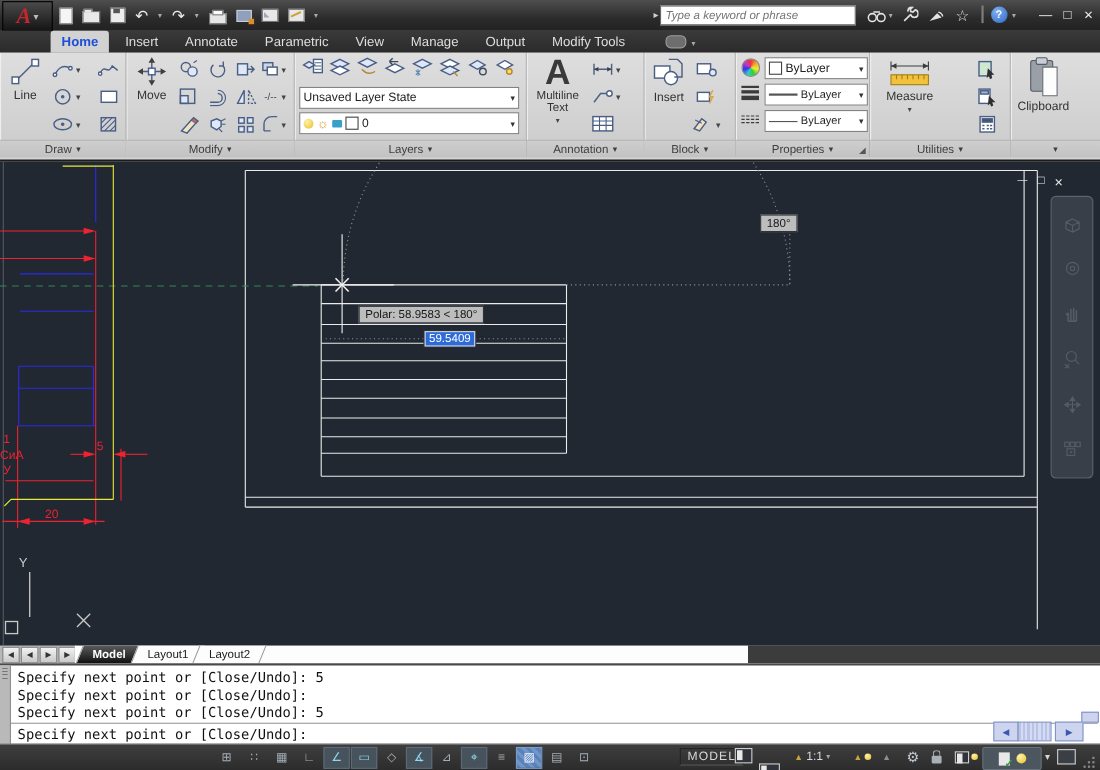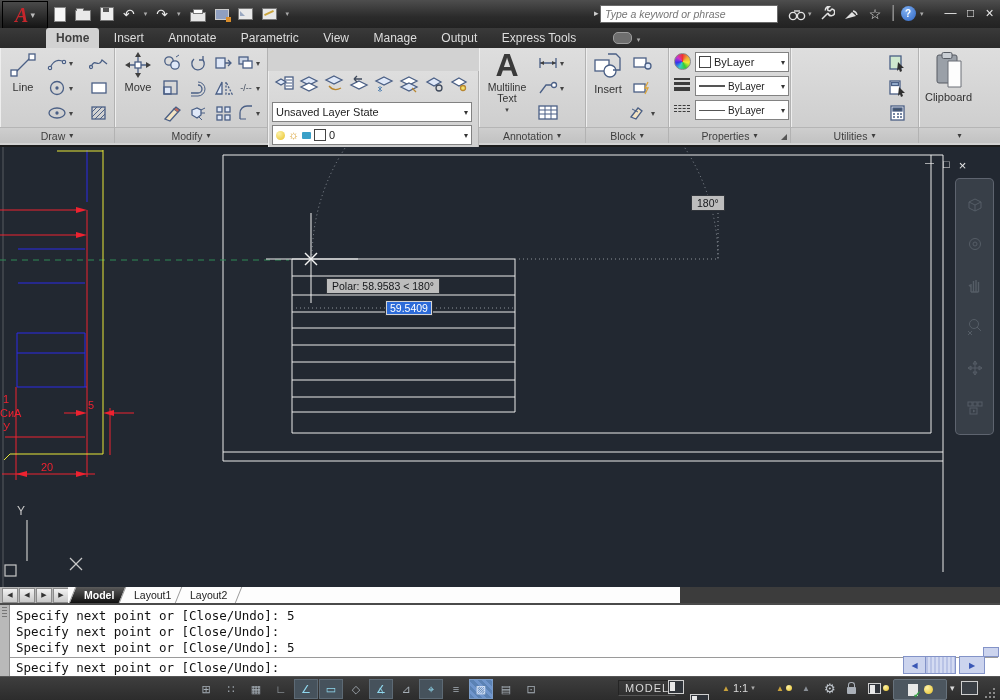--- a/index.html
+++ b/index.html
@@ -32,21 +32,21 @@
   #titlecaret{left:594px;top:8px;font-size:9px;color:#cfcfcf;}
   #searchbox{left:600px;top:5px;width:168px;height:16px;border:1px solid #6a6a6a;background:#fff;font:italic 10.5px "Liberation Sans",sans-serif;color:#8a8a8a;padding:0 4px;}
   .infoicon{top:4px;width:18px;height:19px;color:#e4e4e4;}
   .vdiv{top:5px;width:1px;height:16px;background:#666;border-right:1px solid #888;}
   #helpbtn{width:15px;height:15px;border-radius:50%;background:radial-gradient(circle at 35% 30%,#7fb0f2,#2f66c4);color:#fff;font:bold 10px "Liberation Sans",sans-serif;}
   .winbtn{top:5px;width:17px;height:16px;color:#e9e9e9;font-size:12px;text-align:center;line-height:16px;}
 
   
   #tabrow{left:0;top:28px;width:1000px;height:20px;background:linear-gradient(#3a3a3a,#2a2a2a);}
   .rtab{height:20px;line-height:20px;padding:0 10px;font-size:12px;color:#dedede;display:inline-block;}
-  .rtab.on{background:#d2d2d2;color:#404040;border-radius:3px 3px 0 0;font-weight:bold;}
+  .rtab.on{background:#d2d2d2;color:#1d4ed8;border-radius:3px 3px 0 0;font-weight:bold;}
   #tabstrip{position:absolute;left:46px;top:0;white-space:nowrap;}
 
   
   #ribbon{left:0;top:48px;width:1000px;height:97px;background:#d2d2d2;border-bottom:2px solid #1c1c1c;}
   .panel{position:absolute;top:0;height:95px;background:linear-gradient(#dedede,#cfcfcf 80%);border-right:1px solid #b2b2b2;box-shadow:inset 1px 0 0 #eee;}
   .plabel{position:absolute;left:0;right:0;bottom:0;height:15px;background:linear-gradient(#cecece,#c2c2c2);border-top:1px solid #b5b5b5;
           display:flex;align-items:center;justify-content:center;gap:4px;font-size:10.5px;color:#3e3e3e;}
   .plabel .pc{font-size:8px;color:#3e3e3e;}
   .bigbtn{display:flex;flex-direction:column;align-items:center;justify-content:flex-start;gap:2px;font-size:11px;color:#333;text-align:center;}
   .micon{display:inline-flex;align-items:center;justify-content:center;width:22px;height:20px;}
@@ -177,21 +177,21 @@
 
   <div id="tabrow" class="ab">
     <div id="tabstrip">
       <span class="rtab on">Home</span>
       <span class="rtab">Insert</span>
       <span class="rtab">Annotate</span>
       <span class="rtab">Parametric</span>
       <span class="rtab">View</span>
       <span class="rtab">Manage</span>
       <span class="rtab">Output</span>
-      <span class="rtab">Express Tools</span>
+      <span class="rtab">Modify Tools</span>
       <span style="display:inline-block;width:18px;"></span>
       <span style="display:inline-block;width:17px;height:10px;background:#6e6e6e;border:1px solid #9c9c9c;border-radius:5px;vertical-align:middle;"></span>
       <span class="tinycaret">▾</span>
     </div>
   </div>
 
   <div id="ribbon" class="ab">
 
     <div class="panel" style="left:0;width:114px;">
       <div class="bigbtn ab" style="left:4px;top:3px;width:38px;">
@@ -340,21 +340,21 @@
             </svg>
           </span>
         <span class="mc">▾</span>
       </div>
       <div class="plabel">
         <span>Modify</span>
           <span class="pc">▾</span>
       </div>
     </div>
 
-    <div class="panel" style="left:268px;width:210px;margin-top:23px;">
+    <div class="panel" style="left:268px;width:210px;">
       <div class="ab" style="left:4px;top:3px;display:flex;gap:2px;">
         <span class="micon" style="width:23px;">
             <svg class="ri" width="22" height="20">
               <rect x="12" y="3" width="8" height="12" fill="#fff"></rect>
               <path d="M13,6 h6 M13,9 h6 M13,12 h6" stroke-width="1"></path>
               <path d="M8,5 L13,8 8,11 3,8 Z" fill="#dfe8f8"></path>
             </svg>
           </span>
         <span class="micon" style="width:23px;">
             <svg class="ri" width="22" height="20">
@@ -523,20 +523,30 @@
           <span class="cc">▾</span>
       </div>
       <div class="plabel">
         <span>Properties</span>
           <span class="pc">▾</span>
         <span style="position:absolute;right:3px;bottom:3px;width:0;height:0;border-right:6px solid #555;border-top:6px solid transparent;"></span>
       </div>
     </div>
 
     <div class="panel" style="left:791px;width:127px;">
+      <div class="bigbtn ab" style="left:6px;top:6px;width:60px;">
+        <svg width="42" height="26" viewBox="0 0 42 26">
+          <path d="M4,6 H38 M4,2 V10 M38,2 V10" stroke="#3c3c3c" fill="none"></path>
+          <path d="M4,6 l5,-2.5 v5 Z M38,6 l-5,-2.5 v5 Z" fill="#3c3c3c"></path>
+          <rect x="4" y="14" width="34" height="9" fill="#f2c23a" stroke="#a07d20"></rect>
+          <path d="M9,14 v4 M14,14 v4 M19,14 v4 M24,14 v4 M29,14 v4 M34,14 v4" stroke="#a07d20" fill="none"></path>
+          </svg>
+        <span>Measure</span>
+        <span class="tinycaret" style="color:#444;">▾</span>
+      </div>
       <span class="micon ab" style="left:96px;top:5px;">
           <svg class="ri" width="22" height="18">
             <rect x="3" y="2" width="11" height="13" fill="#cfe8cf"></rect>
             <path d="M11,8 l6,6 h-3 l1,3 -2,1 -1,-3 -2,2 Z" fill="#2f2f2f" stroke="none"></path>
           </svg>
         </span>
       <span class="micon ab" style="left:96px;top:30px;">
           <svg class="ri" width="22" height="18">
             <rect x="3" y="2" width="10" height="13" fill="#fff"></rect>
             <rect x="4.5" y="3.5" width="7" height="3" fill="#9fb8d8"></rect>

